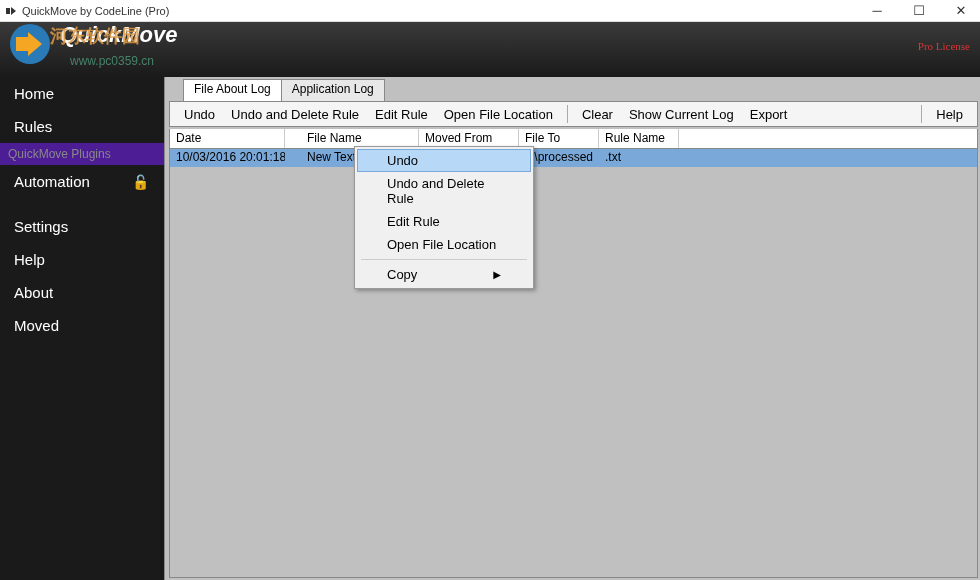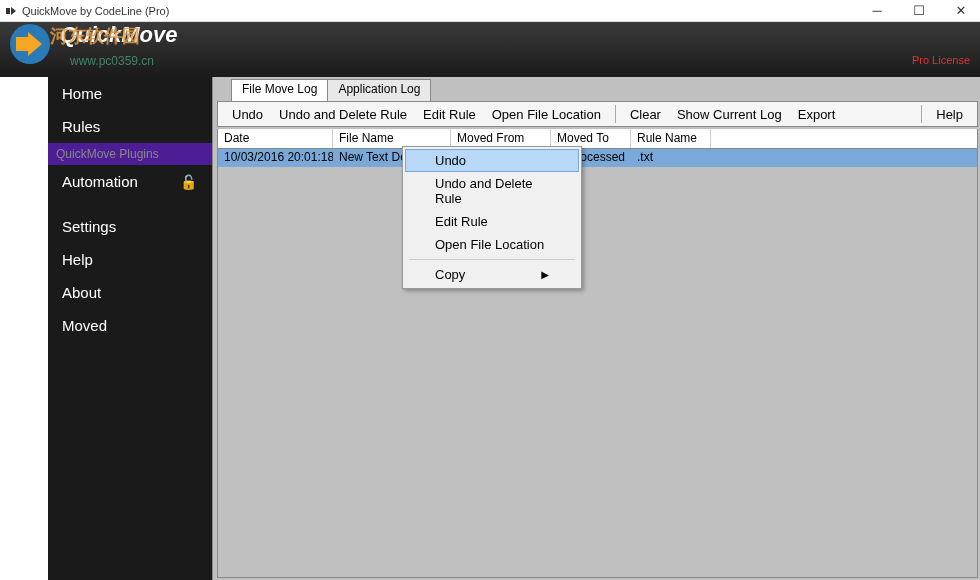--- a/index.html
+++ b/index.html
@@ -9,23 +9,23 @@
     .titlebar-icon { width: 14px; height: 14px; margin-right: 4px; display: flex; align-items: center; justify-content: center; }
     .titlebar-title { font-size: 11px; color: #333; flex: 1; }
     .titlebar-controls { display: flex; gap: 20px; margin-right: 4px; }
     .titlebar-btn { width: 22px; height: 18px; display: flex; align-items: center; justify-content: center; font-size: 13px; color: #333; cursor: pointer; }
     
     .header { height: 55px; background: linear-gradient(#3a3a3a, #1a1a1a); display: flex; padding: 0 8px; position: relative; }
     .header-logo { width: 44px; height: 44px; margin-right: 8px; }
     .header-title { color: #fff; font-size: 22px; font-style: italic; font-weight: 600; }
     .watermark { position: absolute; top: 2px; left: 50px; color: #d94; font-size: 18px; font-weight: bold; opacity: 0.85; }
     .watermark-sub { position: absolute; top: 32px; left: 70px; color: #5a8; font-size: 12px; opacity: 0.7; }
-    .pro-license { position: absolute; right: 10px; top: 32px; color: #d33; font-size: 11px; }
+    .pro-license { position: absolute; right: 10px; top: 18px; color: #d33; font-size: 11px; font-family: Liberation Serif, serif; }
     
-    .main { display: flex; height: calc(100% - 77px); padding-left: 48px; }
+    .main { display: flex; height: calc(100% - 77px); }
     
     .sidebar { width: 164px; background: #1a1a1a; display: flex; flex-direction: column; }
     .sidebar-item { padding: 8px 14px; color: #fff; font-size: 15px; cursor: pointer; display: flex; align-items: center; justify-content: space-between; }
     .sidebar-section { padding: 4px 8px; color: #888; font-size: 12px; background: #4c1d95; }
     .padlock { color: #5cf; font-size: 14px; }
     
     .content { flex: 1; background: #c0c0c0; display: flex; flex-direction: column; border-left: 1px solid #888; padding: 2px 0 0 2px; }
     
     .tabs { display: flex; height: 22px; background: #c0c0c0; padding-left: 16px; }
     .tab { padding: 2px 10px; background: #e8e8e8; border: 1px solid #888; font-size: 12px; cursor: pointer; margin-right: -1px; border-bottom: none; }
@@ -38,21 +38,21 @@
     
     .table-wrap { flex: 1; margin: 2px; background: #c0c0c0; border: 1px solid #888; position: relative; border-top: none; }
     .table-header { display: flex; background: #fff; height: 20px; border-bottom: 1px solid #888; }
     .th { border-right: 1px solid #ccc; font-size: 12px; padding: 2px 6px; background: #fff; }
     .table-body { }
     .table-row { display: flex; height: 18px; background: #a8c8e8; }
     .table-row.selected { background: #7aa8d8; }
     .td { font-size: 12px; padding: 1px 6px; overflow: hidden; white-space: nowrap; }
     
     .col-date { width: 115px; }
-    .col-filename { width: 118px; }
+    .col-filename { width: 118px; margin-left: 16px; }
     .col-from { width: 100px; }
     .col-to { width: 80px; }
     .col-rule { width: 80px; }
     
     .context-menu { position: absolute; top: 17px; left: 184px; width: 180px; background: #f0f0f0; border: 1px solid #999; box-shadow: 2px 2px 4px rgba(0,0,0,0.3); z-index: 100; padding: 2px; }
     .context-item { padding: 4px 30px; font-size: 13px; cursor: pointer; display: flex; align-items: center; justify-content: space-between; }
     .context-item.highlighted { background: #b8d8f8; border: 1px solid #7aa8d8; padding: 3px 29px; }
     .context-sep { height: 1px; background: #ccc; margin: 3px 4px; }
     .submenu-arrow { font-size: 10px; }
   </style>
@@ -111,21 +111,21 @@
       <span>About</span>
     </div>
     <div class="sidebar-item">
       <span>Moved</span>
     </div>
   </div>
 
   <div class="content">
     <div class="tabs">
       <div class="tab active">
-        <span>File Move Log</span>
+        <span>File About Log</span>
       </div>
       <div class="tab">
         <span>Application Log</span>
       </div>
     </div>
 
     <div class="toolbar">
       <span class="toolbar-btn">Undo</span>
       <span class="toolbar-btn">Undo and Delete Rule</span>
       <span class="toolbar-btn">Edit Rule</span>
@@ -137,21 +137,21 @@
       <span class="toolbar-spacer"></span>
       <span class="toolbar-sep"></span>
       <span class="toolbar-btn">Help</span>
     </div>
 
     <div class="table-wrap">
       <div class="table-header">
         <div class="th col-date">Date</div>
         <div class="th col-filename">File Name</div>
         <div class="th col-from">Moved From</div>
-        <div class="th col-to">Moved To</div>
+        <div class="th col-to">File To</div>
         <div class="th col-rule">Rule Name</div>
       </div>
       <div class="table-body">
         <div class="table-row selected">
           <div class="td col-date">10/03/2016 20:01:18</div>
           <div class="td col-filename">New Text Document.txt</div>
           <div class="td col-from">C:\Download\TEST</div>
           <div class="td col-to">c:\processed</div>
           <div class="td col-rule">.txt</div>
         </div>

